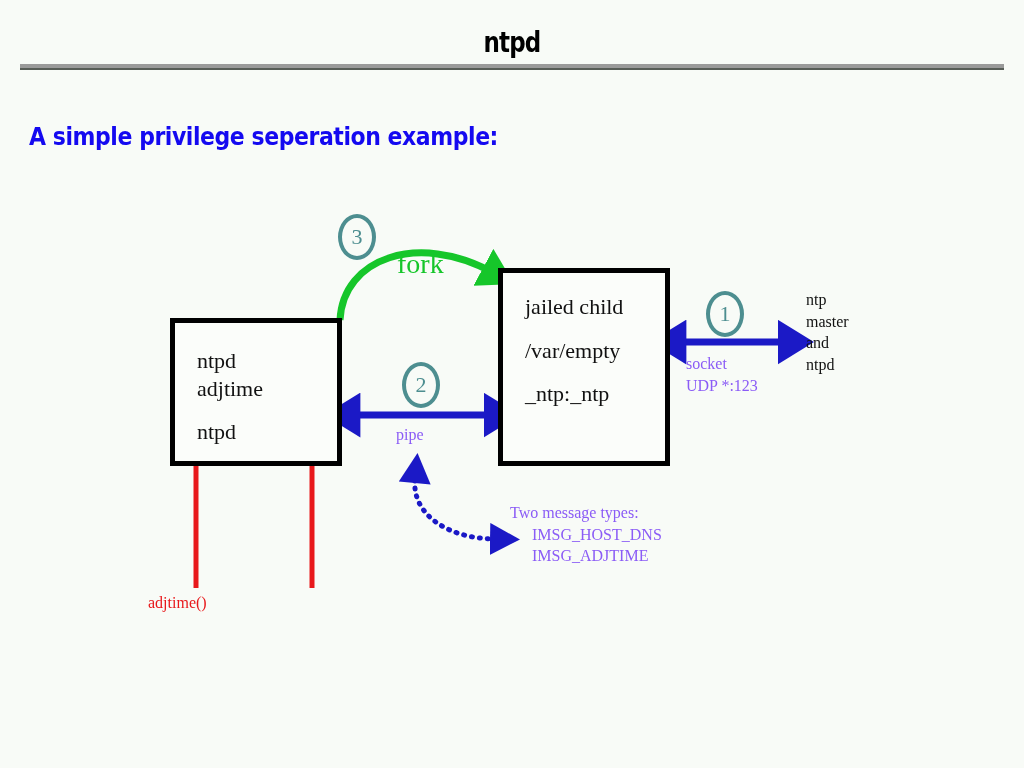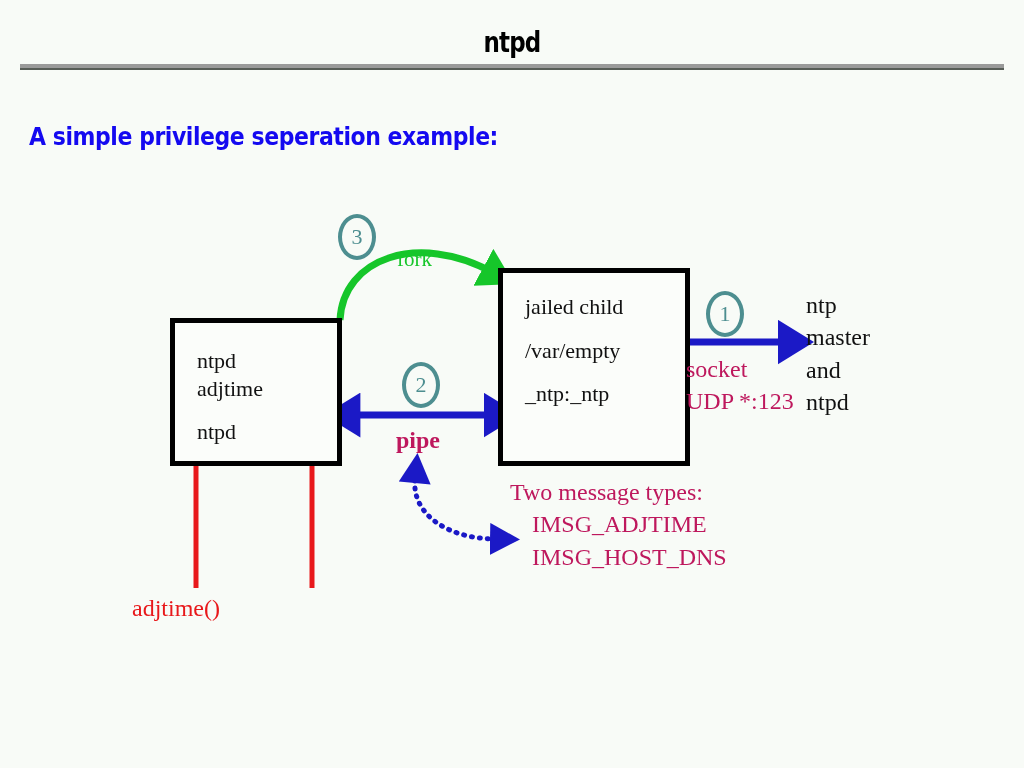--- a/index.html
+++ b/index.html
@@ -68,53 +68,53 @@
   }
 
   
   .proc-box {
     position: absolute;
     border: 5px solid #000000;
     background: #fbfdfa;
     box-sizing: border-box;
   }
   #box-master  { left: 170px; top: 318px; width: 172px; height: 148px; }
-  #box-child   { left: 498px; top: 268px; width: 192px; height: 198px; }
+  #box-child   { left: 498px; top: 268px; width: 172px; height: 198px; }
 
   .box-lines {
     position: absolute;
     left: 22px;
     font-size: 22px;
     color: #111;
     line-height: 1.25;
     white-space: nowrap;
   }
   #master-lines { top: 24px; }
   #child-lines  { top: 20px; }
   .box-lines .gap { display: block; height: 16px; }
 
   
   .lbl {
     position: absolute;
     white-space: nowrap;
-    font-size: 24px;
+    font-size: 16px;
     line-height: 1.35;
   }
-  .lbl-blue  { color: #be185d; }
+  .lbl-blue  { color: #8b5cf6; }
   .lbl-red   { color: #e8181b; }
   .lbl-green { color: #16c62a; }
   .lbl-black { color: #111111; }
 
-  #lbl-fork   { left: 397px; top: 245px; font-size: 21px; }
-  #lbl-pipe   { left: 396px; top: 424px; font-weight: bold; }
+  #lbl-fork   { left: 397px; top: 245px; font-size: 28px; }
+  #lbl-pipe   { left: 396px; top: 424px; }
   #lbl-socket { left: 686px; top: 353px; }
   #lbl-clients{ left: 806px; top: 289px; }
-  #lbl-msgs   { left: 510px; top: 476px; }
+  #lbl-msgs   { left: 510px; top: 502px; }
   #lbl-msgs .indent { padding-left: 22px; display: block; }
-  #lbl-adjtime { left: 132px; top: 592px; }
+  #lbl-adjtime { left: 148px; top: 592px; }
   #lbl-gethost { left: 266px; top: 592px; }
 
   
   .badge {
     position: absolute;
     width: 38px;
     height: 46px;
     border: 4px solid #4d8e90;
     border-radius: 50%;
     box-sizing: border-box;
@@ -202,19 +202,19 @@
 
   <div class="lbl lbl-black" id="lbl-clients">
     <span>ntp</span><br>
     <span>master</span><br>
     <span>and</span><br>
     <span>ntpd</span>
   </div>
 
   <div class="lbl lbl-blue" id="lbl-msgs">
     <span>Two message types:</span>
+    <span class="indent">IMSG_HOST_DNS</span>
     <span class="indent">IMSG_ADJTIME</span>
-    <span class="indent">IMSG_HOST_DNS</span>
   </div>
 
   <div class="lbl lbl-red" id="lbl-adjtime">adjtime()</div>
 
 </div>
 
 </body></html>

